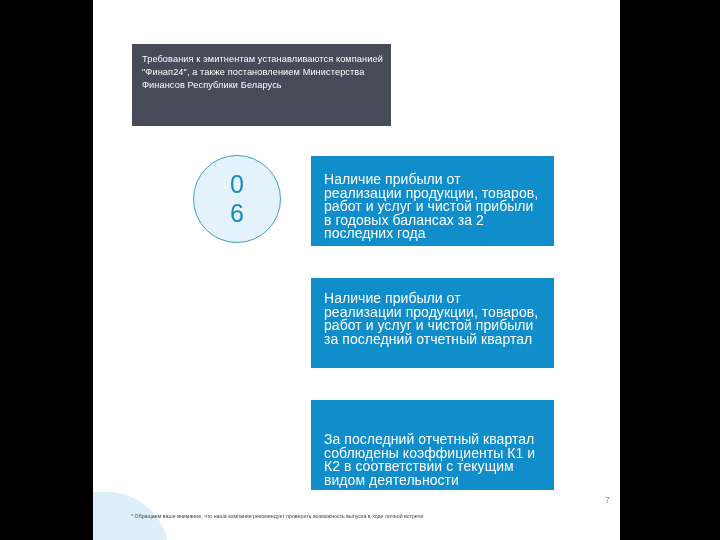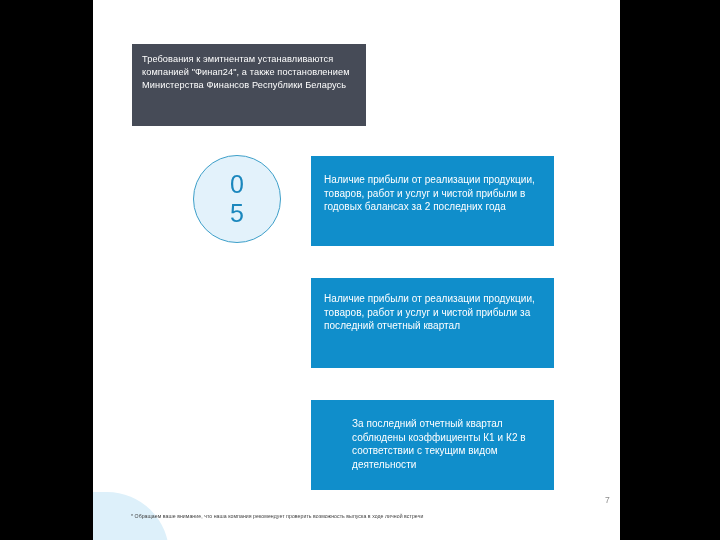--- a/index.html
+++ b/index.html
@@ -45,20 +45,21 @@
   }
 
   
   #header-dark-box {
     position: absolute;
     left: 39px;     
     top: 44px;
     width: 234px;
     height: 82px;
     background: #464b57;
+    padding-left: 25px;
   }
   #header-dark-text {
     position: absolute;
     left: 10px;
     top: 9px;
     right: 8px;
     color: #ffffff;
     font-size: 9.2px;
     line-height: 13.2px;
     letter-spacing: 0.1px;
@@ -120,26 +121,26 @@
     height: 90px;
     background: #108ecb;
     color: #ffffff;
     box-sizing: border-box;
   }
   .info-box .info-text {
     position: absolute;
     left: 13px;
     right: 12px;
     top: 17px;
-    font-size: 10px;
+    font-size: 14px;
     line-height: 13.6px;
     letter-spacing: 0.05px;
   }
   #row-1 .info-text { top: 14px; }
-  #row-2 .info-text { top: 17px; margin-left: 28px; }
+  #row-2 .info-text { top: 33px; }
 
   
   #footer-note {
     position: absolute;
     left: 38px;     
     top: 512px;
     width: 470px;
     color: #3f3f3f;
     font-size: 5.2px;
     line-height: 8px;
@@ -166,21 +167,21 @@
 
     <div id="deco-bottom-left"></div>
 
     <div id="header-dark-box">
       <div id="header-dark-text">Требования к эмитнентам устанавливаются компанией "Финап24", а также постановлением Министерства Финансов Республики Беларусь</div>
     </div>
 
 
     <div class="row" id="row-0">
       <div class="num-circle" id="circle-0">
-        <span class="num-text">05</span>
+        <span class="num-text">06</span>
       </div>
       <div class="info-box" id="box-0">
         <div class="info-text">Наличие прибыли от реализации продукции, товаров, работ и услуг и чистой прибыли в годовых балансах за 2 последних года</div>
       </div>
     </div>
 
     <div class="row" id="row-1">
       <div class="info-box" id="box-1">
         <div class="info-text">Наличие прибыли от реализации продукции, товаров, работ и услуг и чистой прибыли за последний отчетный квартал</div>
       </div>

